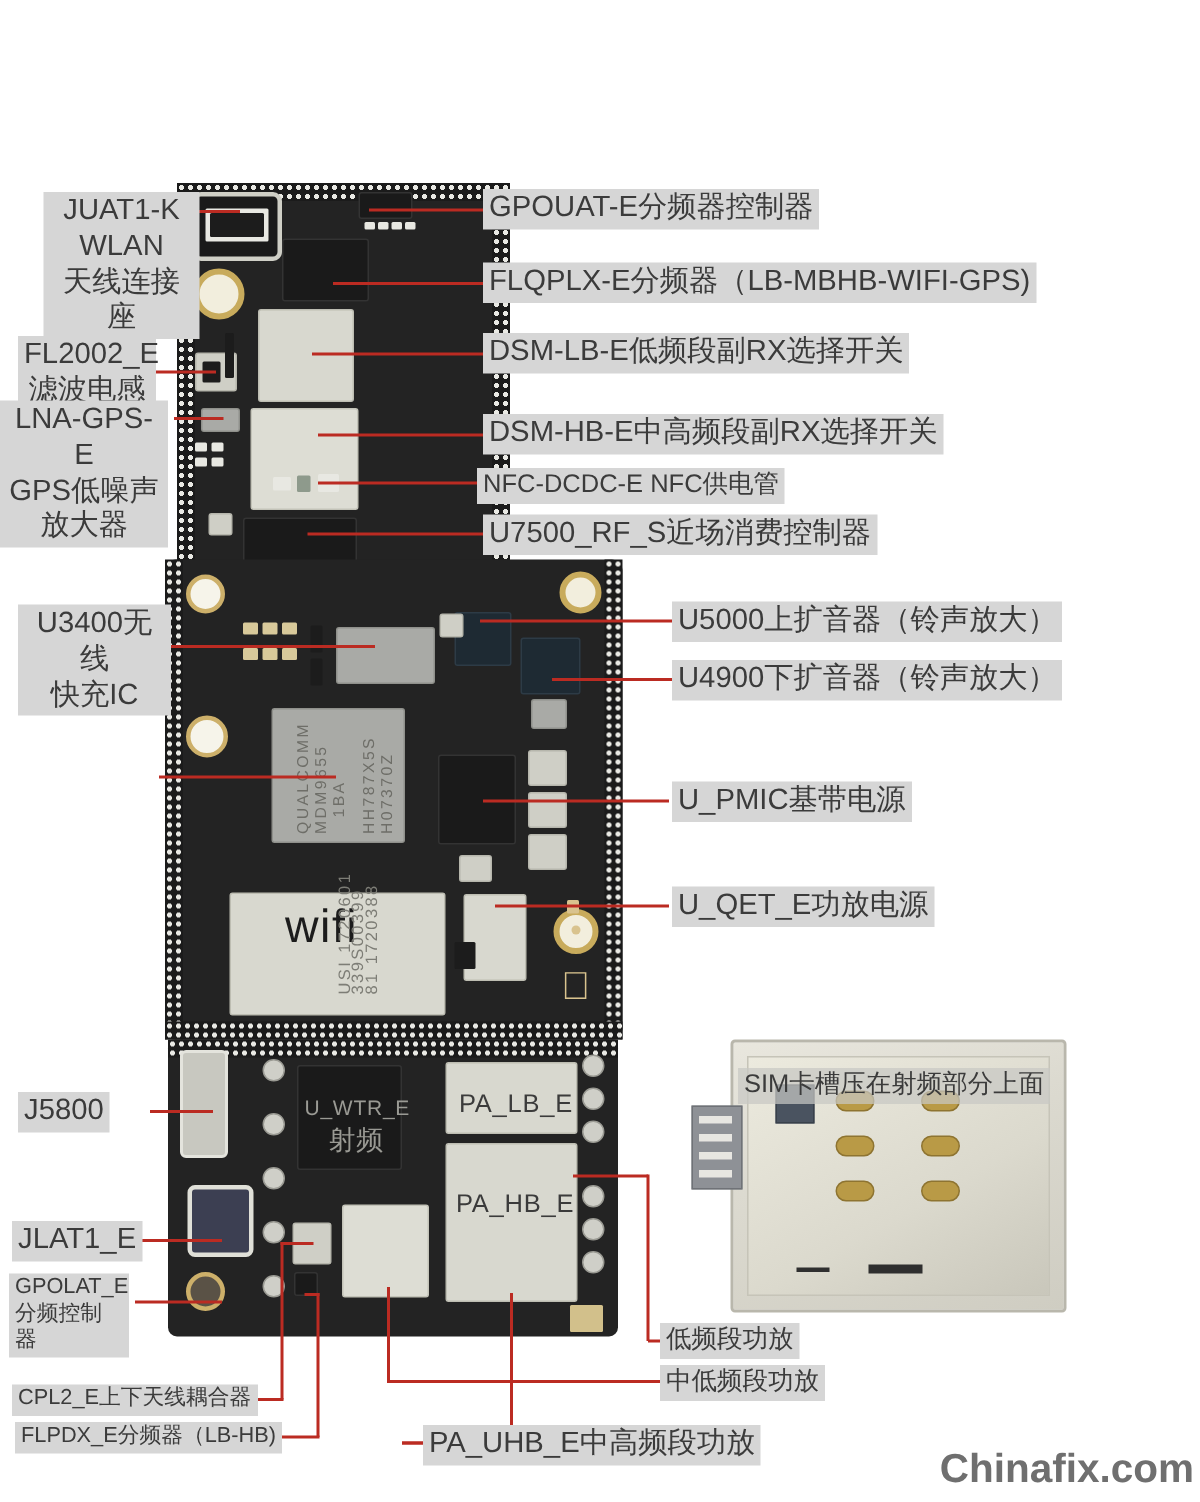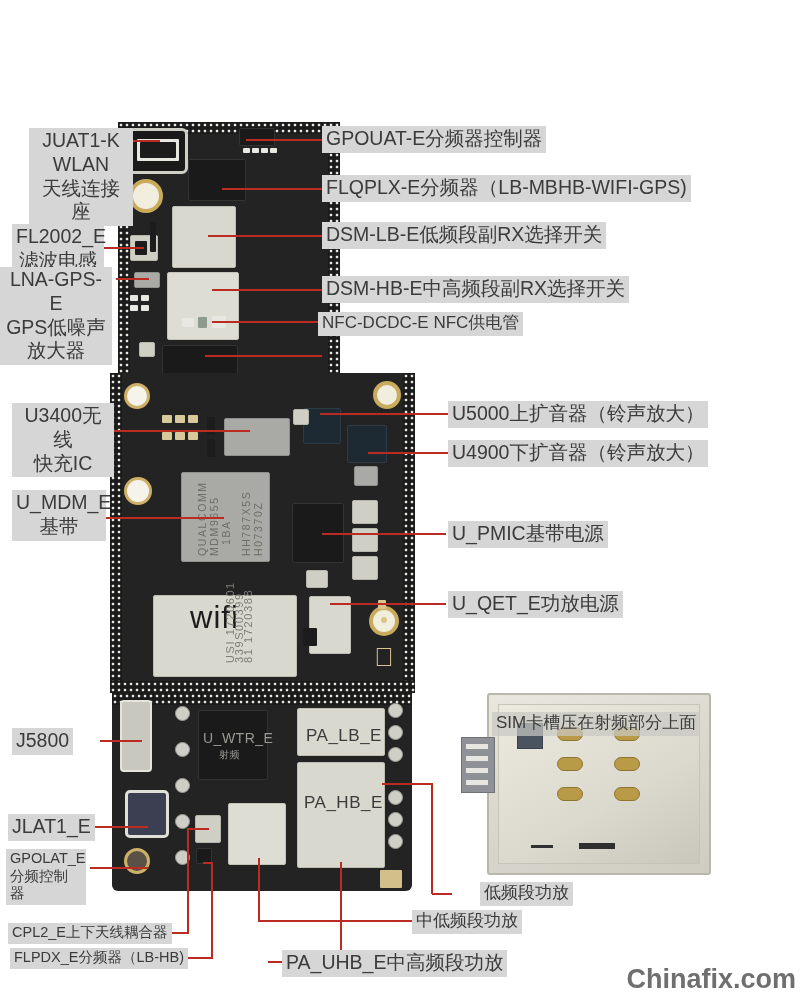--- a/index.html
+++ b/index.html
@@ -224,21 +224,21 @@
   <div class="rail h" style="left:112px;top:693px;width:300px;"></div>
 
   <div class="chip" style="left:120px;top:700px;width:32px;height:72px;background:#c8c8c0;border:2px solid #e4e4dd;border-radius:4px;"></div>
 
   <div class="chip" style="left:125px;top:790px;width:44px;height:48px;background:#3c3f52;border:3px solid #e0e0d8;border-radius:5px;"></div>
 
   <div class="screwhole" style="left:124px;top:848px;width:26px;height:26px;background:#5a5246;"></div>
 
   <div class="chip chip-dk" style="left:198px;top:710px;width:70px;height:70px;"></div>
   <div class="chiptext" style="left:203px;top:730px;color:#9a9a94;font-size:14px;">U_WTR_E</div>
-  <div class="chiptext" style="left:219px;top:748px;color:#9a9a94;font-size:10px;">射频</div>
+  <div class="chiptext" style="left:219px;top:748px;color:#9a9a94;font-size:18px;">射频</div>
 
   <div class="chip chip-lt" style="left:195px;top:815px;width:26px;height:28px;"></div>
   <div class="chip chip-dk" style="left:196px;top:848px;width:16px;height:16px;"></div>
   <div class="chip chip-lt2" style="left:228px;top:803px;width:58px;height:62px;"></div>
 
   <div class="chip chip-shield" style="left:297px;top:708px;width:88px;height:48px;"></div>
   <div class="chiptext" style="left:306px;top:726px;color:#3b3b3b;font-size:17px;">PA_LB_E</div>
 
   <div class="chip chip-shield" style="left:297px;top:762px;width:88px;height:106px;"></div>
   <div class="chiptext" style="left:304px;top:793px;color:#3b3b3b;font-size:17px;">PA_HB_E</div>
@@ -350,30 +350,27 @@
   <div class="lbl big" style="left:322px;top:126px;">GPOUAT-E分频器控制器</div>
 
   <div class="lbl big" style="left:322px;top:175px;">FLQPLX-E分频器（LB-MBHB-WIFI-GPS)</div>
 
   <div class="lbl big" style="left:322px;top:222px;">DSM-LB-E低频段副RX选择开关</div>
 
   <div class="lbl big" style="left:322px;top:276px;">DSM-HB-E中高频段副RX选择开关</div>
 
   <div class="lbl mid" style="left:318px;top:312px;">NFC-DCDC-E NFC供电管</div>
 
+  <div class="lbl big" style="left:322px;top:343px;">U7500_RF_S近场消费控制器</div>
 
   <div class="lbl multi ctr big" style="left:12px;top:403px;width:102px;">
     <span class="ln">U3400无线</span>
     <span class="ln">快充IC</span>
   </div>
 
-  <div class="lbl multi ctr big" style="left:12px;top:490px;width:94px;">
-    <span class="ln">U_MDM_E</span>
-    <span class="ln">基带</span>
-  </div>
 
   <div class="lbl big" style="left:448px;top:401px;">U5000上扩音器（铃声放大）</div>
 
   <div class="lbl big" style="left:448px;top:440px;">U4900下扩音器（铃声放大）</div>
 
   <div class="lbl big" style="left:448px;top:591px;">U_QET_E功放电源</div>
 
   <div class="lbl big" style="left:448px;top:521px;">U_PMIC基带电源</div>
 
   <div class="lbl big" style="left:12px;top:728px;">J5800</div>
@@ -384,23 +381,23 @@
     <span class="ln">GPOLAT_E</span>
     <span class="ln">分频控制器</span>
   </div>
 
   <div class="lbl sml" style="left:8px;top:923px;">CPL2_E上下天线耦合器</div>
 
   <div class="lbl sml" style="left:10px;top:948px;">FLPDX_E分频器（LB-HB)</div>
 
   <div class="lbl mid" style="left:492px;top:712px;background:rgba(200,200,196,0.72);">SIM卡槽压在射频部分上面</div>
 
-  <div class="lbl mid" style="left:440px;top:882px;margin-left:40px;">低频段功放</div>
-
-  <div class="lbl mid" style="left:412px;top:910px;">中低频段功放</div>
+  <div class="lbl mid" style="left:440px;top:882px;">低频段功放</div>
+
+  <div class="lbl mid" style="left:440px;top:910px;">中低频段功放</div>
 
   <div class="lbl big" style="left:282px;top:950px;">PA_UHB_E中高频段功放</div>
 
   <div class="wm">
     <div class="wm-en">Chinafix.com</div>
   </div>
 
 </div>
 
 </body></html>

